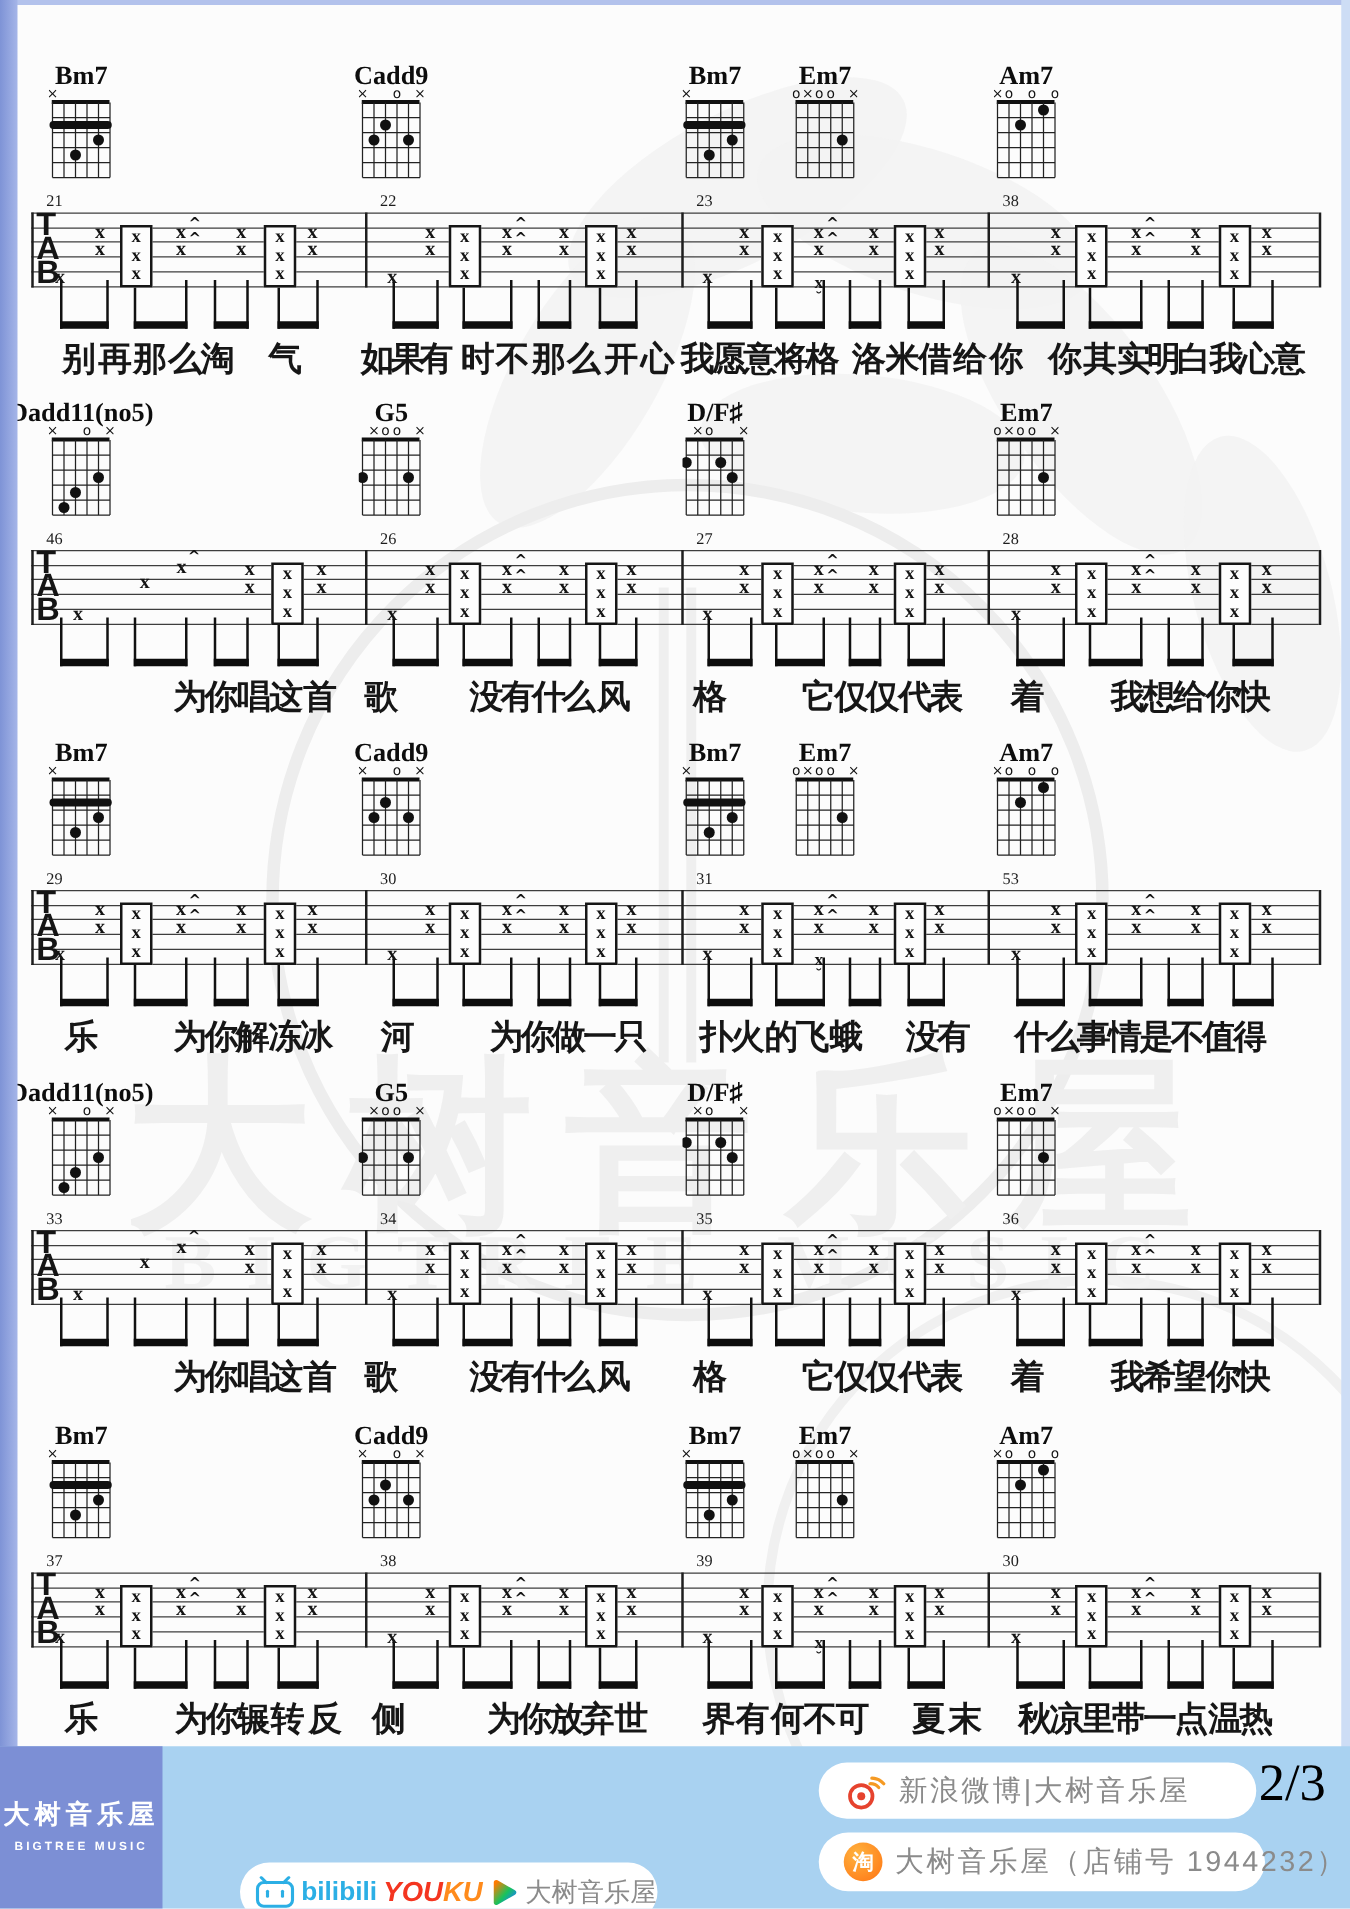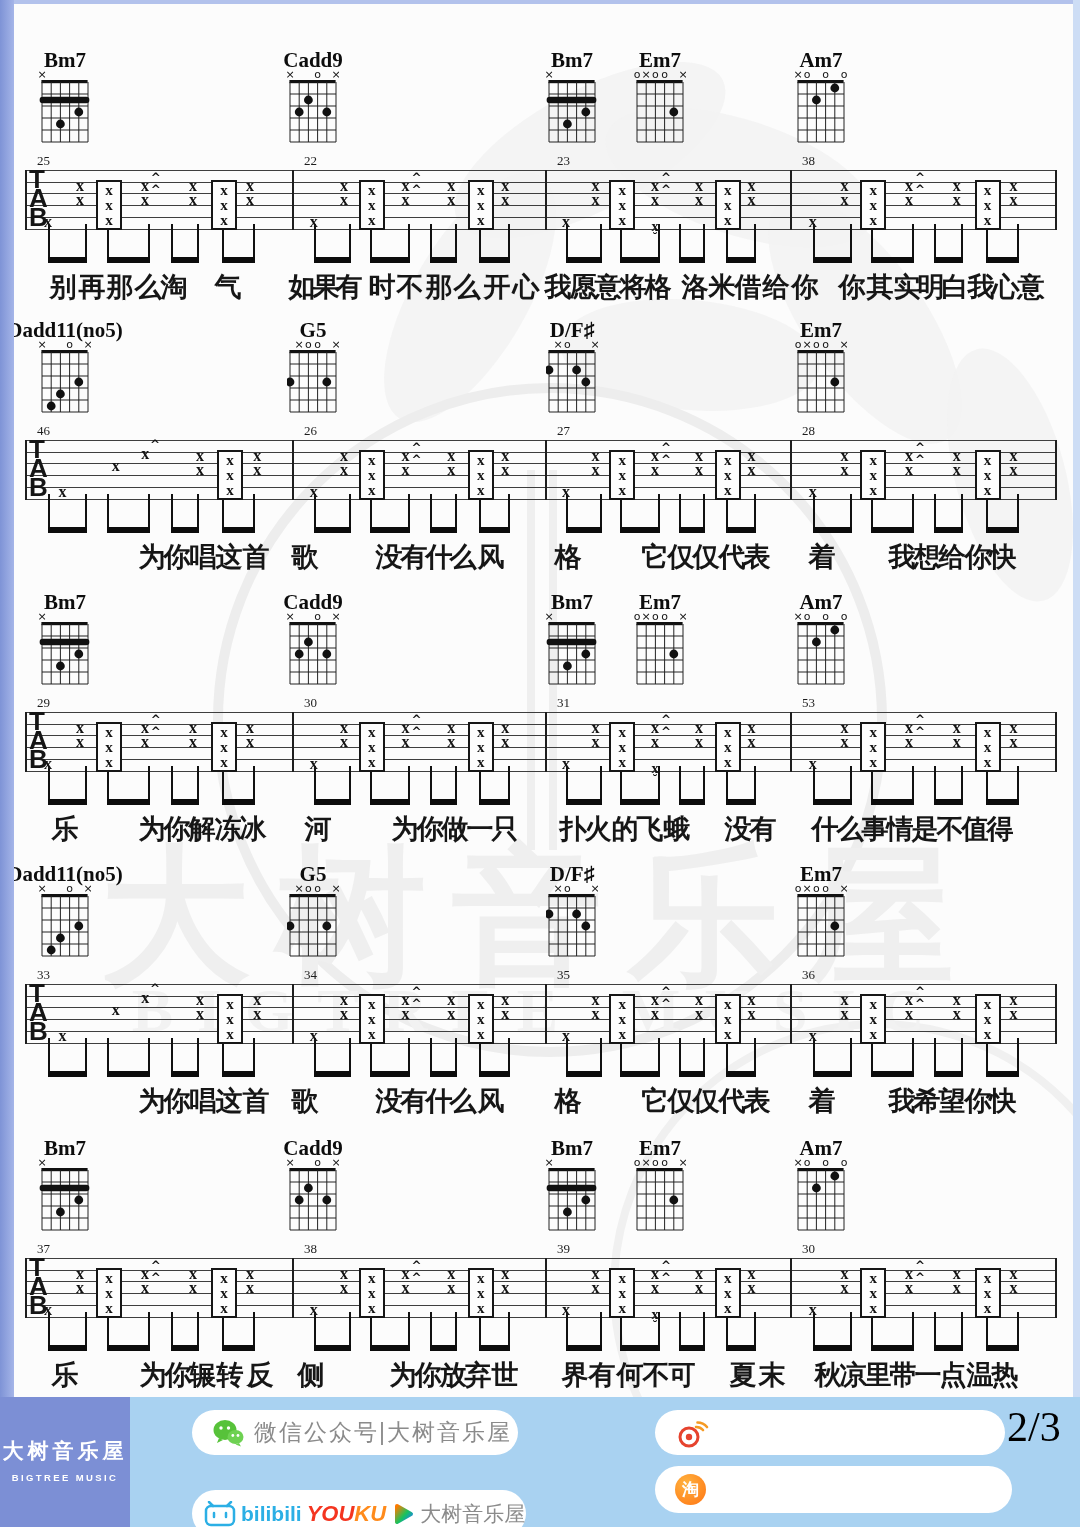--- a/index.html
+++ b/index.html
@@ -184,21 +184,21 @@
           <line x1="3" y1="76" x2="49" y2="76" stroke="#222" stroke-width="1"></line>
           <line x1="3.0" y1="16" x2="3.0" y2="76" stroke="#222" stroke-width="1"></line>
           <line x1="12.2" y1="16" x2="12.2" y2="76" stroke="#222" stroke-width="1"></line>
           <line x1="21.4" y1="16" x2="21.4" y2="76" stroke="#222" stroke-width="1"></line>
           <line x1="30.6" y1="16" x2="30.6" y2="76" stroke="#222" stroke-width="1"></line>
           <line x1="39.8" y1="16" x2="39.8" y2="76" stroke="#222" stroke-width="1"></line>
           <line x1="49.0" y1="16" x2="49.0" y2="76" stroke="#222" stroke-width="1"></line>
           <circle cx="21.4" cy="34" r="4.4" fill="#111"></circle>
           <circle cx="39.8" cy="22" r="4.4" fill="#111"></circle>
         </svg></div>
-      <span class="mnum" style="left: 37px; top: 153px;">25</span>
+      <span class="mnum" style="left: 37px; top: 153px;">21</span>
       <span class="xg" style="left: 47.962px; top: 222px;">x</span>
       <span class="xg" style="left: 80.002px; top: 186px;">x</span>
       <span class="xg" style="left: 80.002px; top: 200px;">x</span>
       <div class="mbox" style="left: 95.969px; top: 180px;">
         <span class="boxx" style="top: 8px;">x</span>
         <span class="boxx" style="top: 23px;">x</span>
         <span class="boxx" style="top: 38px;">x</span>
       </div>
       <span class="xg" style="left: 144.883px; top: 186px;">x</span>
       <span class="xg" style="left: 144.883px; top: 200px;">x</span>
@@ -1425,35 +1425,20 @@
   <div class="b-top"></div>
   <div class="b-left"></div>
   <div class="b-right"></div>
 
   <div class="footer">
     <div class="brand-block">
       <div class="brand-cn">大树音乐屋</div>
       <div class="brand-en">BIGTREE MUSIC</div>
     </div>
 
-    <div class="pill p1">
-      <span class="ic">
-        <svg width="32" height="29" viewBox="0 0 32 29" xmlns="http://www.w3.org/2000/svg">
-          <ellipse cx="13" cy="12" rx="11.5" ry="10" fill="#57c23a"></ellipse>
-          <path d="M7,20 L5,25 L11,22 Z" fill="#57c23a"></path>
-          <circle cx="9" cy="10" r="1.7" fill="#fff"></circle>
-            <circle cx="16.5" cy="10" r="1.7" fill="#fff"></circle>
-          <ellipse cx="23.5" cy="19" rx="8" ry="7" fill="#6ed152"></ellipse>
-          <path d="M27,25 L29,28.5 L23.5,26.5 Z" fill="#6ed152"></path>
-          <circle cx="20.8" cy="17.5" r="1.4" fill="#fff"></circle>
-            <circle cx="26" cy="17.5" r="1.4" fill="#fff"></circle>
-        </svg>
-      </span>
-      <span class="ptext">微信公众号|大树音乐屋</span>
-    </div>
 
     <div class="pill p2">
       <span class="ic">
         <svg width="32" height="26" viewBox="0 0 32 26" xmlns="http://www.w3.org/2000/svg">
           <path d="M9,5 L5,1" stroke="#2bafe5" stroke-width="2.5" stroke-linecap="round"></path>
           <path d="M23,5 L27,1" stroke="#2bafe5" stroke-width="2.5" stroke-linecap="round"></path>
           <rect x="2" y="5" width="28" height="19" rx="5" fill="none" stroke="#2bafe5" stroke-width="2.5"></rect>
           <line x1="10" y1="12" x2="10" y2="16" stroke="#2bafe5" stroke-width="2.5" stroke-linecap="round"></line>
           <line x1="22" y1="12" x2="22" y2="16" stroke="#2bafe5" stroke-width="2.5" stroke-linecap="round"></line>
         </svg>
@@ -1477,21 +1462,23 @@
 
     <div class="pill p3">
       <span class="ic">
         <svg width="34" height="30" viewBox="0 0 34 30" xmlns="http://www.w3.org/2000/svg">
           <circle cx="14" cy="19" r="9" fill="none" stroke="#e6432e" stroke-width="3"></circle>
           <circle cx="14" cy="19" r="3.2" fill="#e6432e"></circle>
           <path d="M21,9 a9,9 0 0 1 7,3" stroke="#f59a23" stroke-width="2.6" fill="none" stroke-linecap="round"></path>
           <path d="M22.5,4.5 a13,13 0 0 1 9.5,4.5" stroke="#f59a23" stroke-width="2.6" fill="none" stroke-linecap="round"></path>
         </svg>
       </span>
+      <span class="ptext">新浪微博|大树音乐屋</span>
     </div>
 
     <div class="pill p4">
       <span class="ic ic-taobao">淘</span>
+      <span class="ptext">大树音乐屋（店铺号 1944232）</span>
     </div>
 
     <div class="page-label">2/3</div>
   </div>
 </div>
 
 </body></html>

